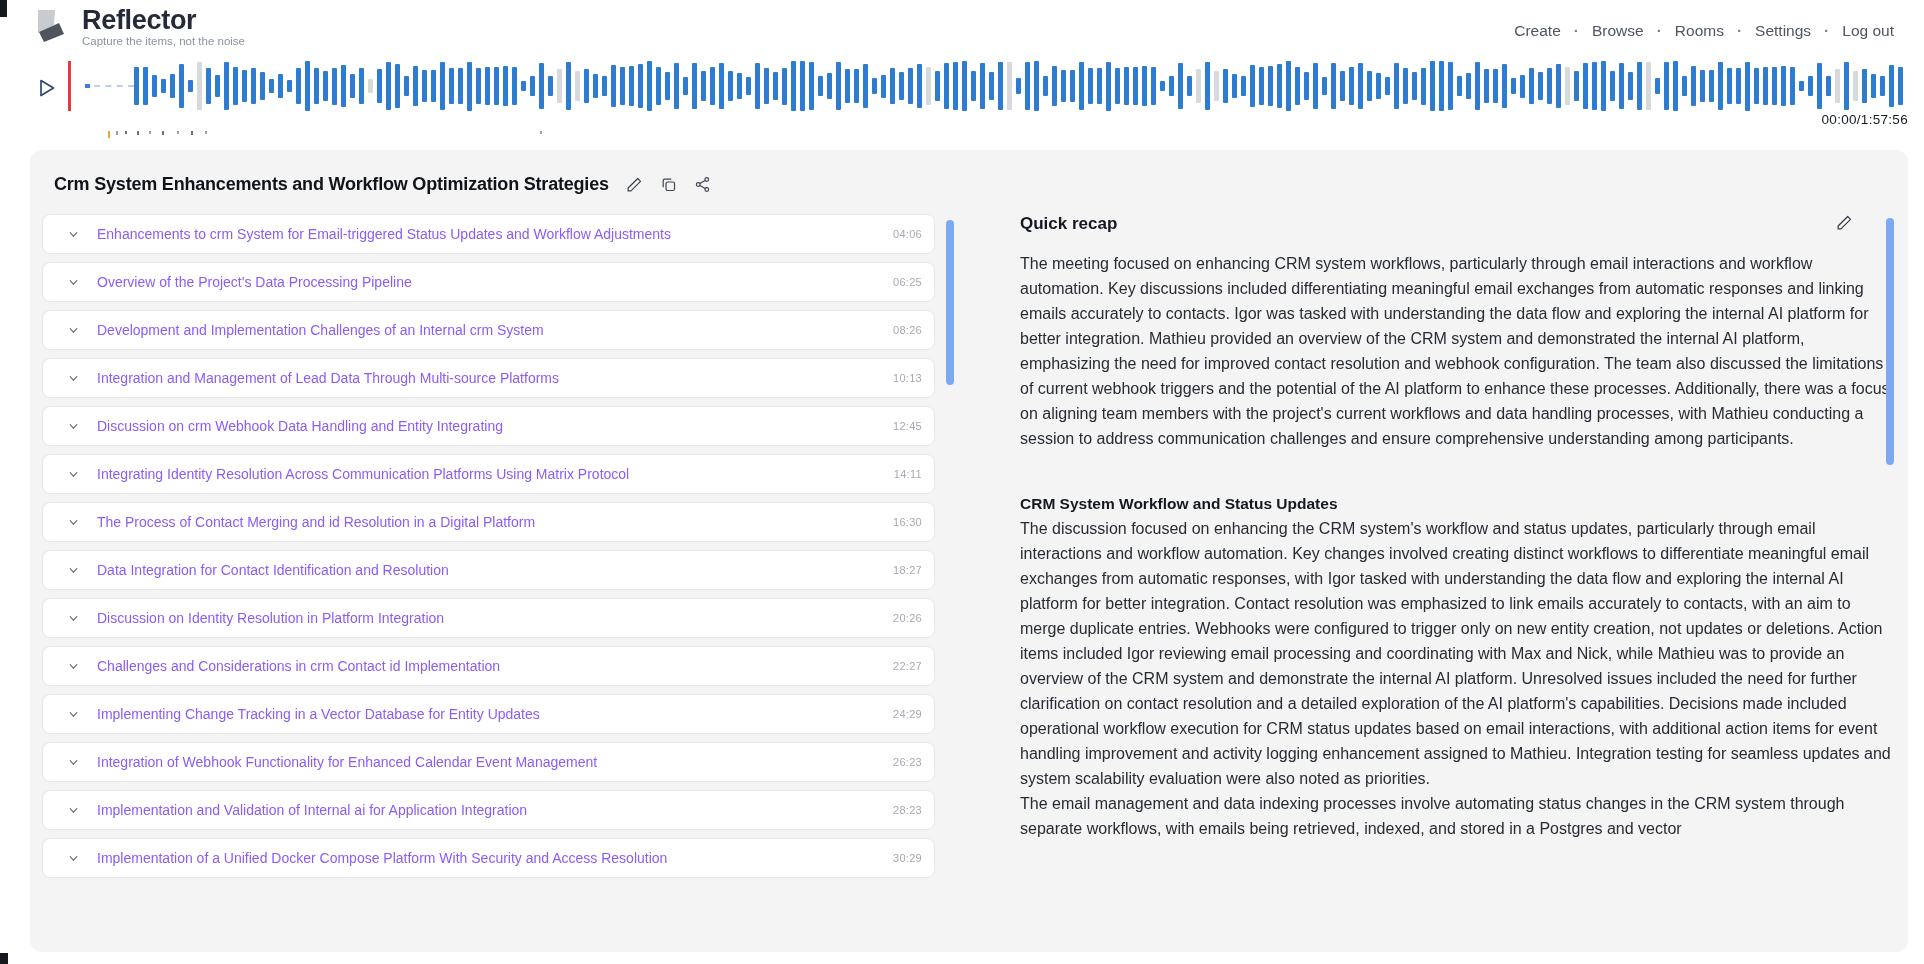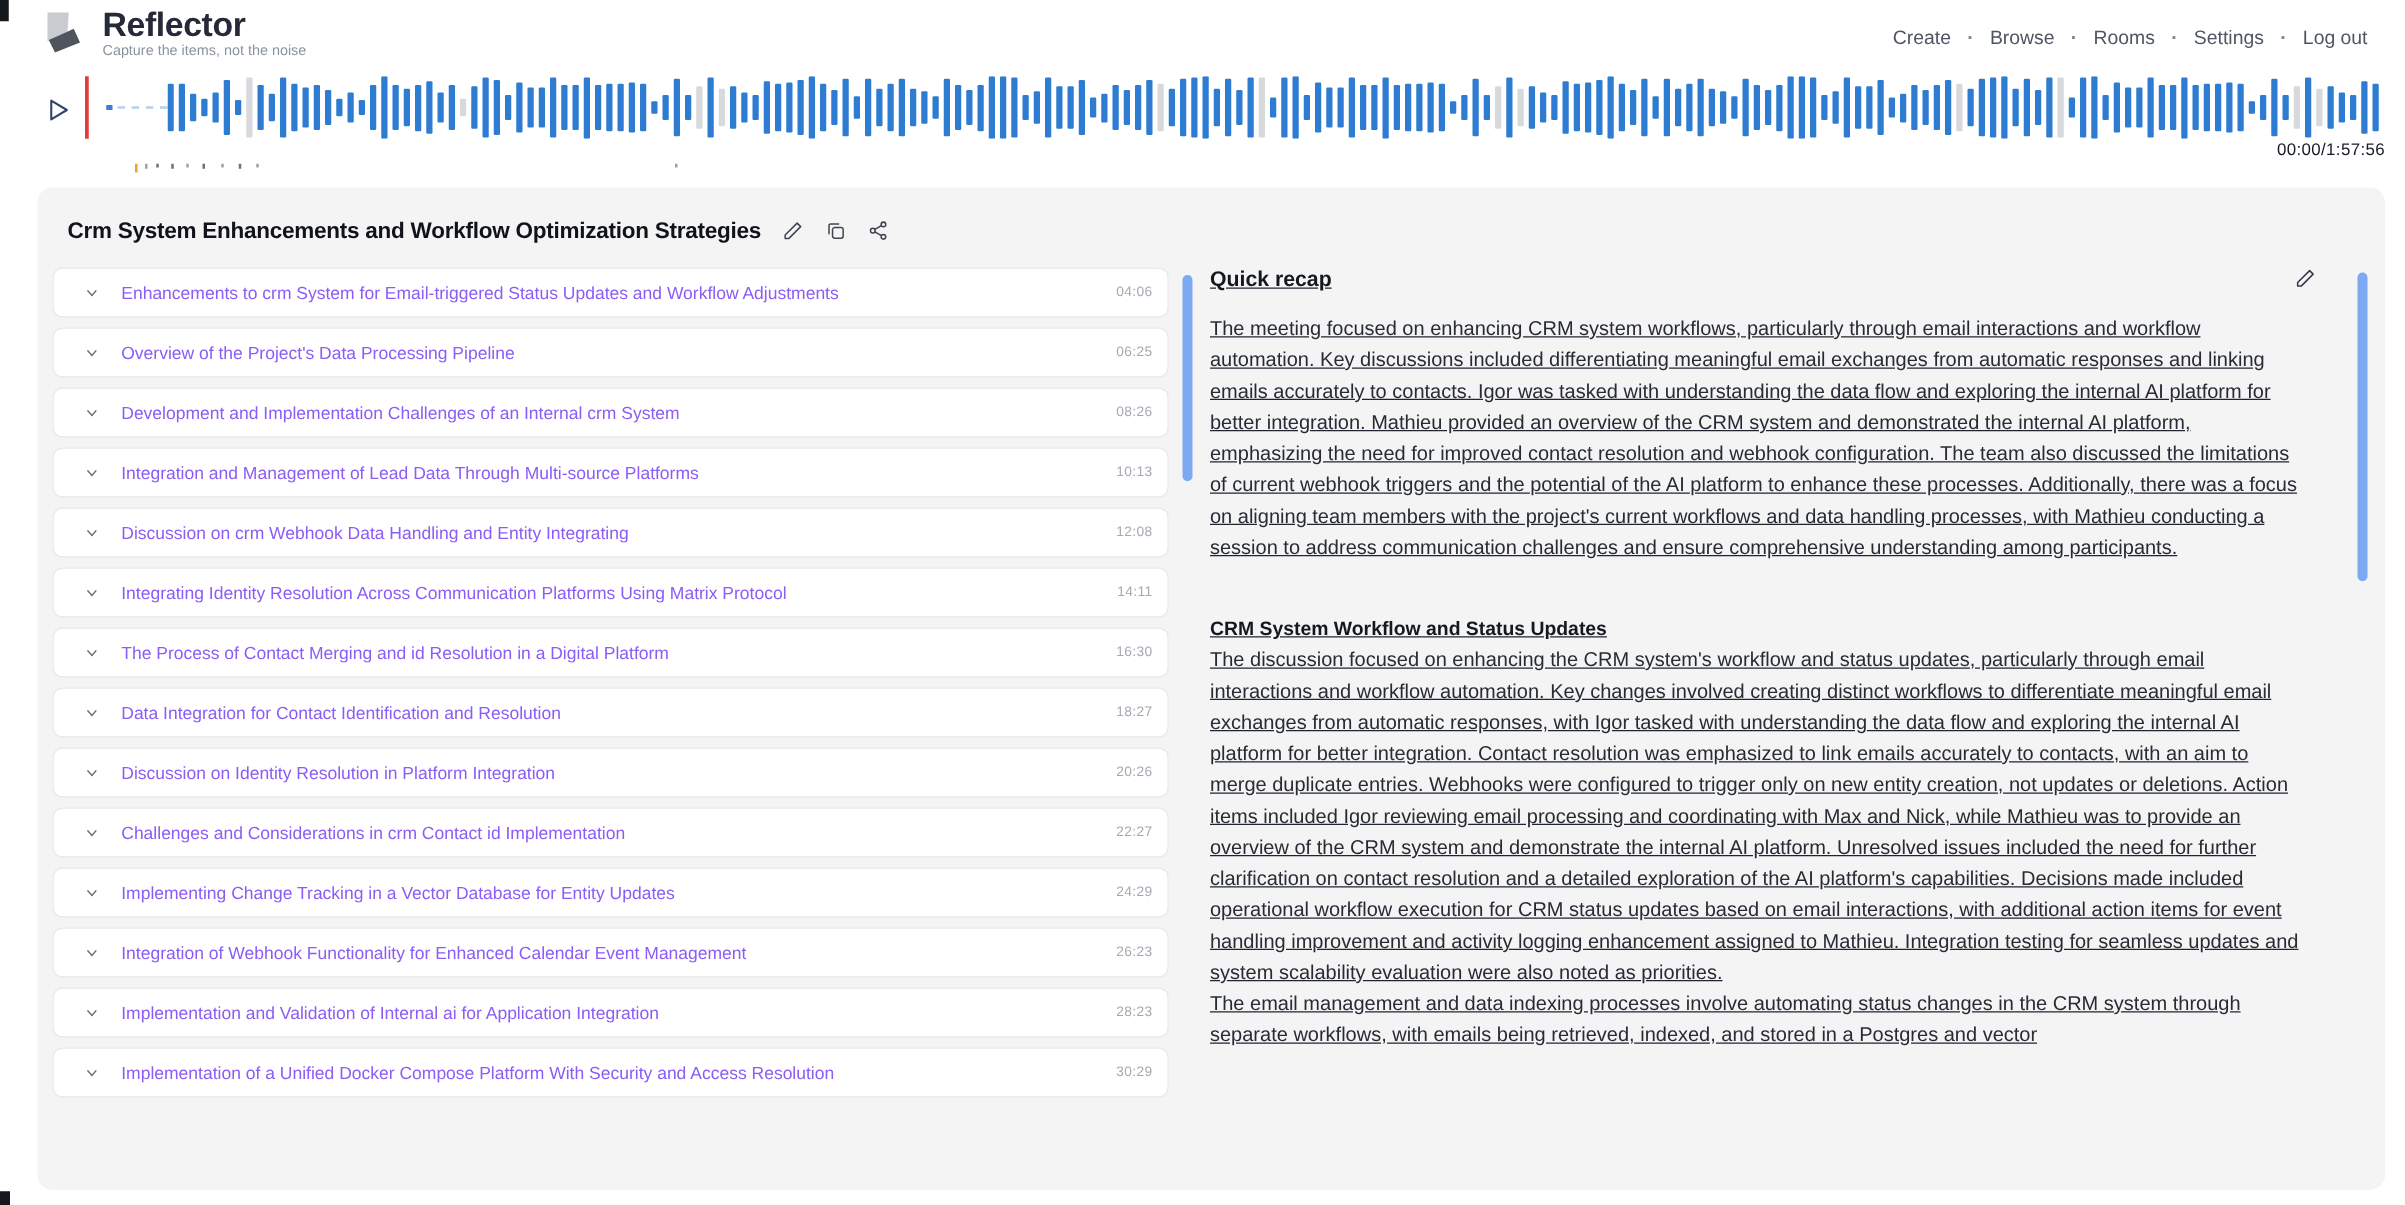--- a/index.html
+++ b/index.html
@@ -50,21 +50,21 @@
   .chev { width:13px; height:13px; color:#6f7480; margin-right:17px; flex:0 0 auto; display:inline-flex; cursor:pointer; }
   .chev svg { width:13px; height:13px; }
   .topic-label { font-size:14px; color:#8b5cf6; white-space:nowrap; overflow:hidden; }
   .topic-time { margin-left:auto; font-size:11px; color:#a6a9b1; letter-spacing:0.3px; }
 
   .scroll-thumb { position:absolute; width:8px; border-radius:4px; background:#7da9f2; cursor:pointer; }
   .thumb-left { left:916px; top:70px; height:165px; }
   .thumb-right { right:14px; top:68px; height:247px; }
 
   
-  .right-col { position:absolute; left:908px; top:0; width:918px; height:100%; padding:64px 0 0 30px;text-decoration:underline; }
+  .right-col { position:absolute; left:960px; top:0; width:918px; height:100%; padding:64px 0 0 30px; }
   .right-inner { width:872px; }
   .sec-heading { font-size:17px; font-weight:700; color:#14181f; margin-bottom:17px; }
   .body-text { font-size:16px; line-height:25px; color:#272b33; }
   .recap-body { margin-bottom:40px; }
   .summary-heading { margin-bottom:14px; }
   .sum-sec { }
   .sum-sec-title { font-size:15.5px; font-weight:700; color:#14181f; line-height:25px; }
   .edit-recap { position:absolute; right:55px; top:64px; width:17px; height:17px; color:#333946; cursor:pointer; }
   .edit-recap svg { width:17px; height:17px; }
 </style>
@@ -394,21 +394,21 @@
     <span class="topic-time">10:13</span>
   </div>
 
   <div class="topic-row">
     <span class="chev">
       <svg viewBox="0 0 20 20" fill="none" stroke="currentColor" stroke-width="1.8" stroke-linecap="round" stroke-linejoin="round">
         <polyline points="5,7 10,13 15,7"></polyline>
       </svg>
     </span>
     <span class="topic-label">Discussion on crm Webhook Data Handling and Entity Integrating</span>
-    <span class="topic-time">12:08</span>
+    <span class="topic-time">12:45</span>
   </div>
 
   <div class="topic-row">
     <span class="chev">
       <svg viewBox="0 0 20 20" fill="none" stroke="currentColor" stroke-width="1.8" stroke-linecap="round" stroke-linejoin="round">
         <polyline points="5,7 10,13 15,7"></polyline>
       </svg>
     </span>
     <span class="topic-label">Integrating Identity Resolution Across Communication Platforms Using Matrix Protocol</span>
     <span class="topic-time">14:11</span>

